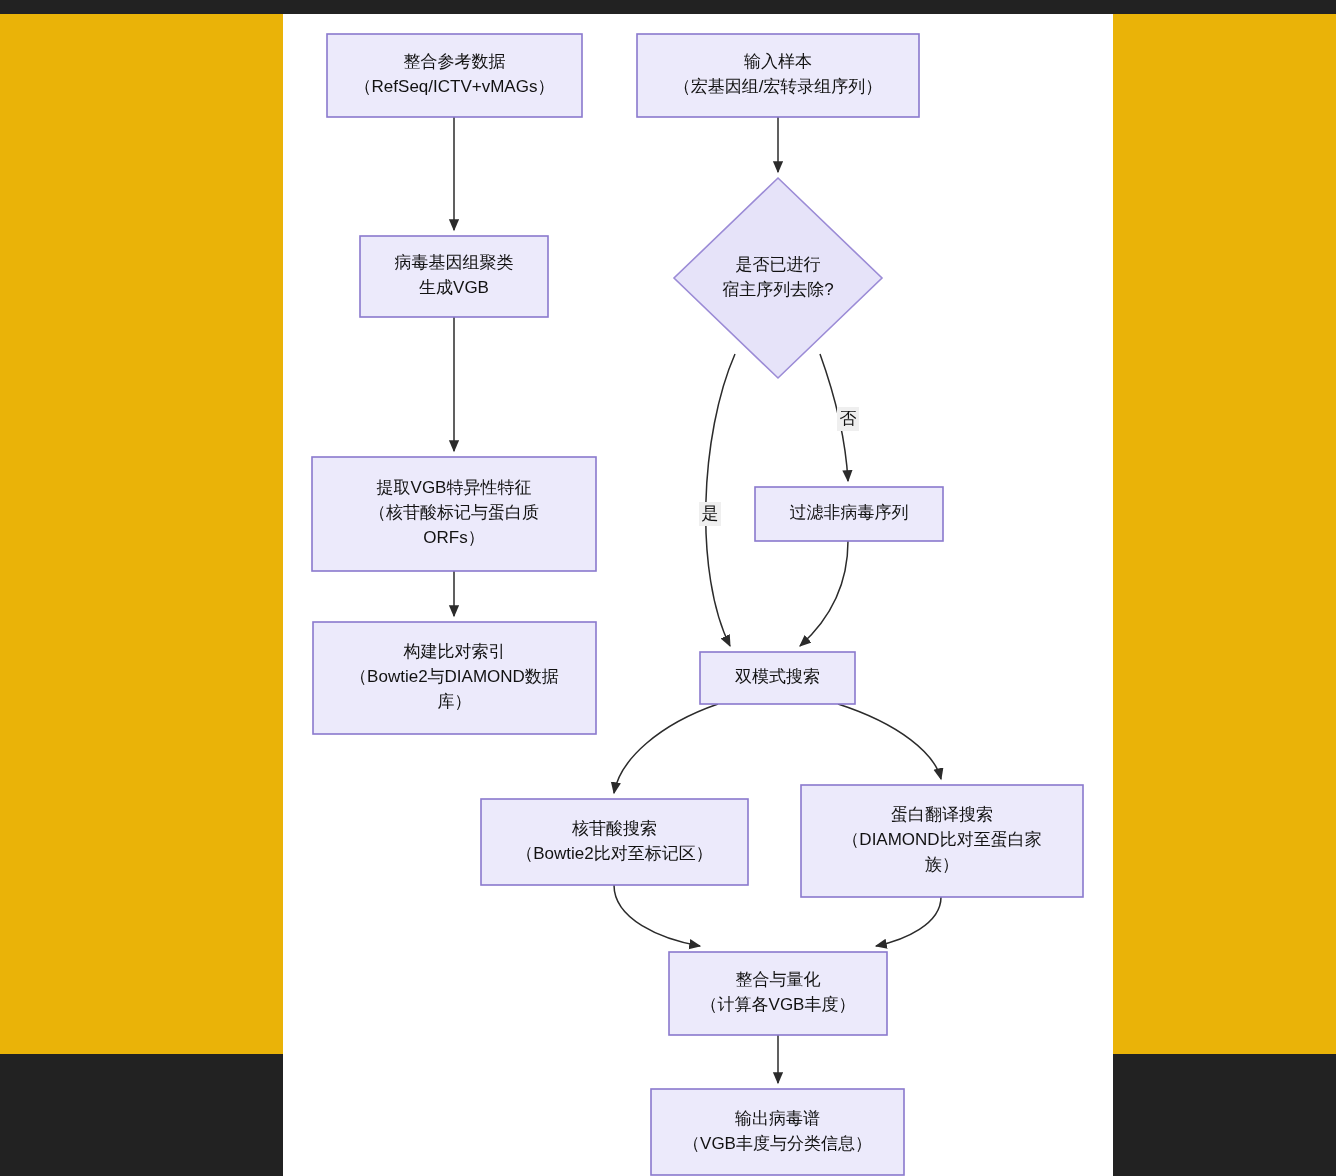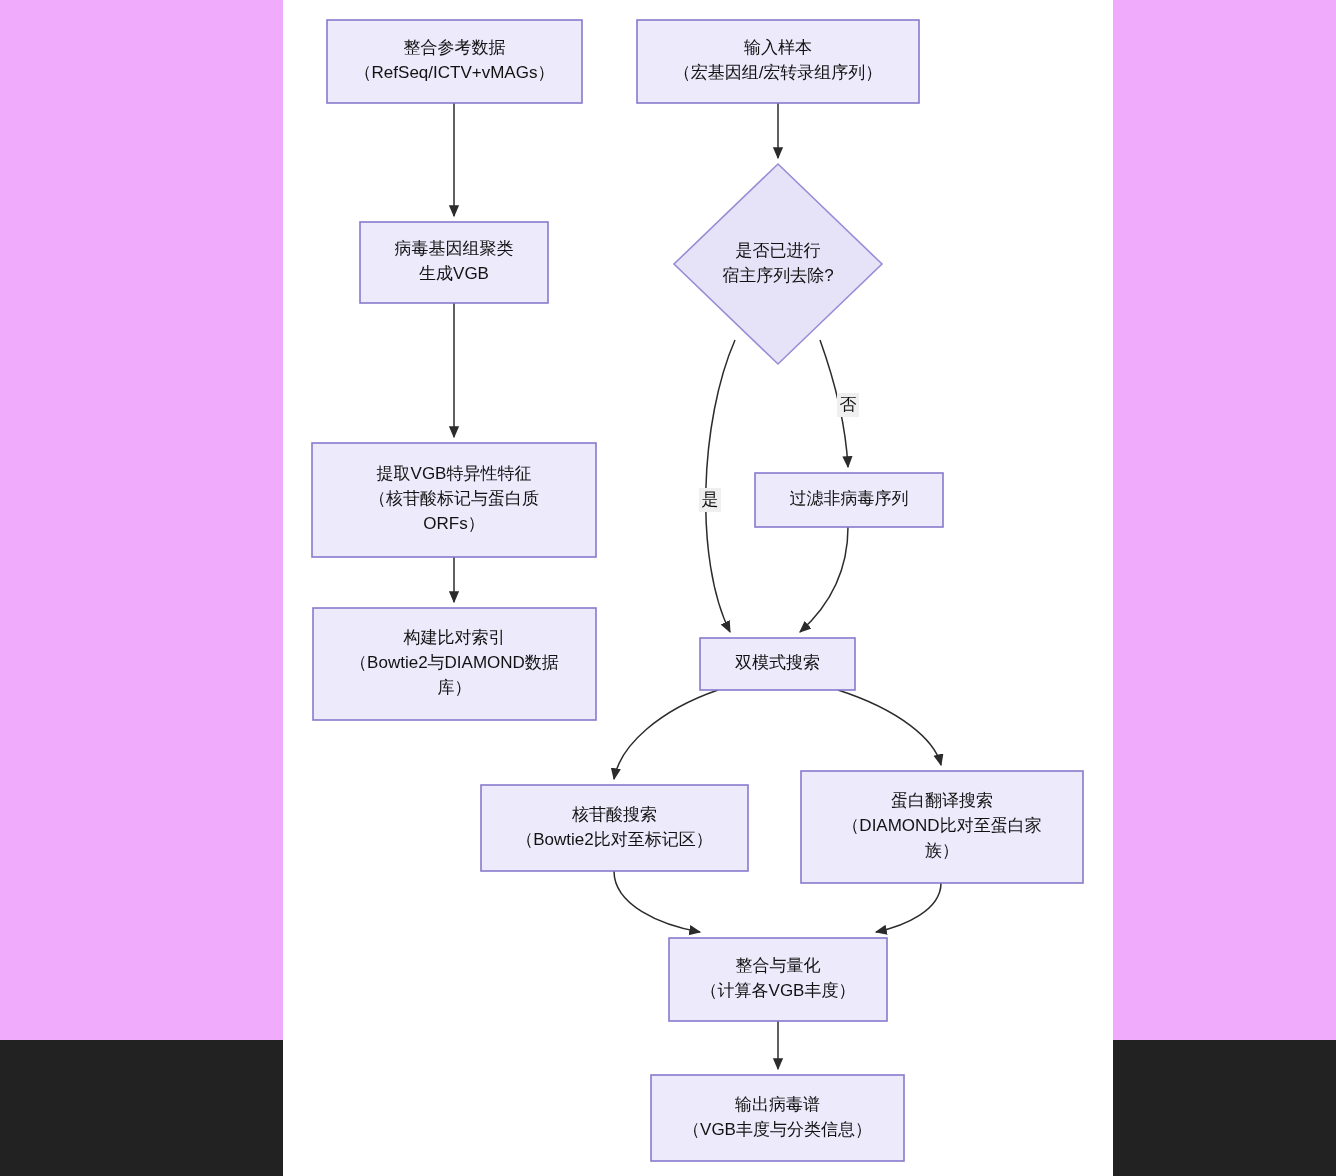--- a/index.html
+++ b/index.html
@@ -11,21 +11,22 @@
   body {
     width: 1336px;
     height: 1176px;
     font-family: "Liberation Sans", "DejaVu Sans", sans-serif;
     overflow: hidden;
   }
   #stage {
     position: relative;
     width: 1336px;
     height: 1040px;
-    background: #f0abfc;
+    background: #eab308;
+    margin-top: 14px;
   }
   #page {
     position: absolute;
     left: 283px;
     top: 0;
     width: 830px;
     height: 1176px;
     background: #ffffff;
   }
   #flow-svg {

